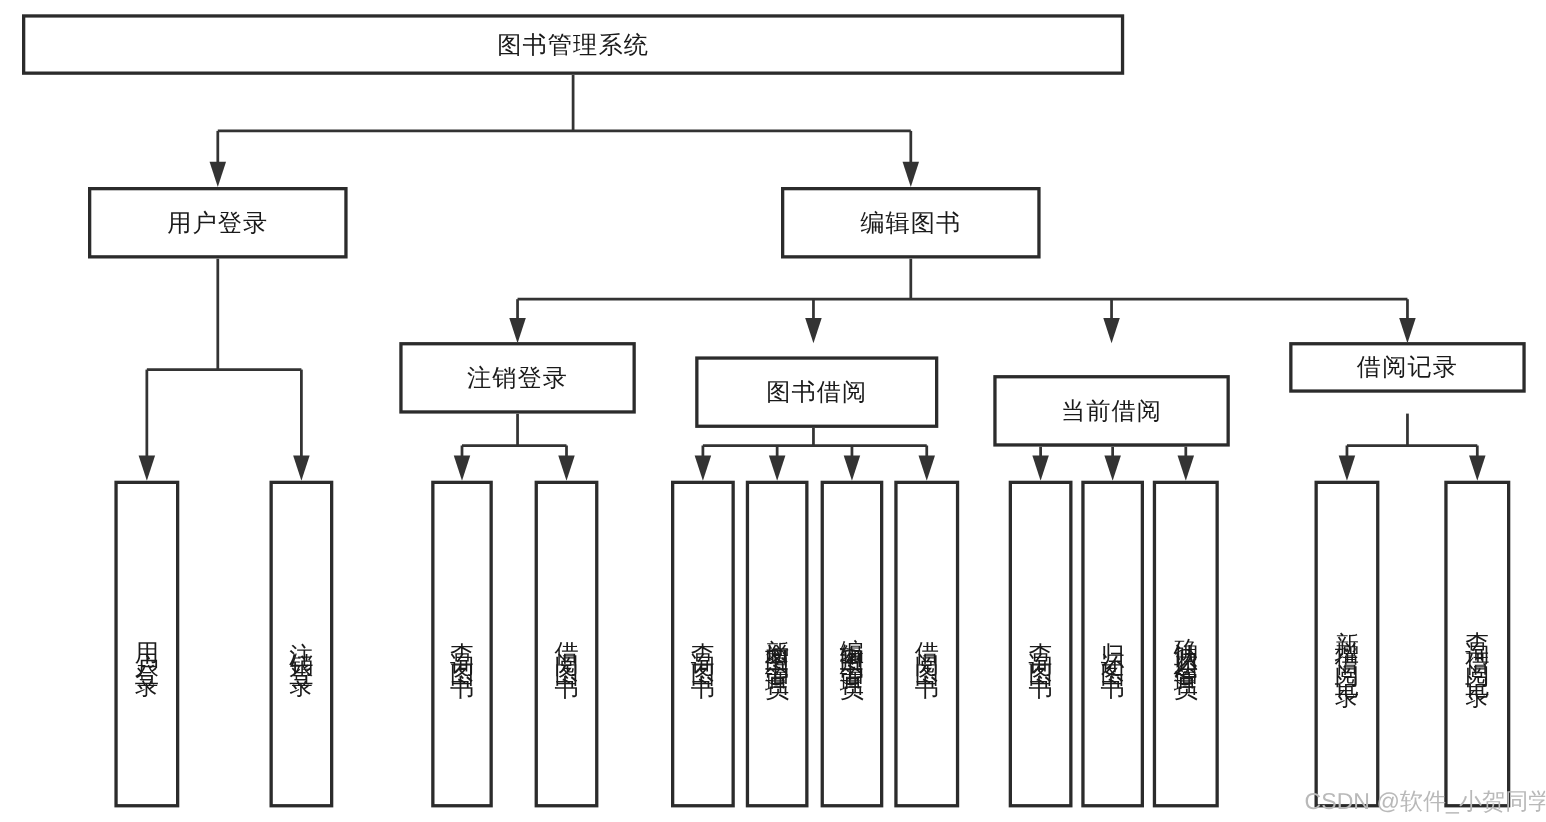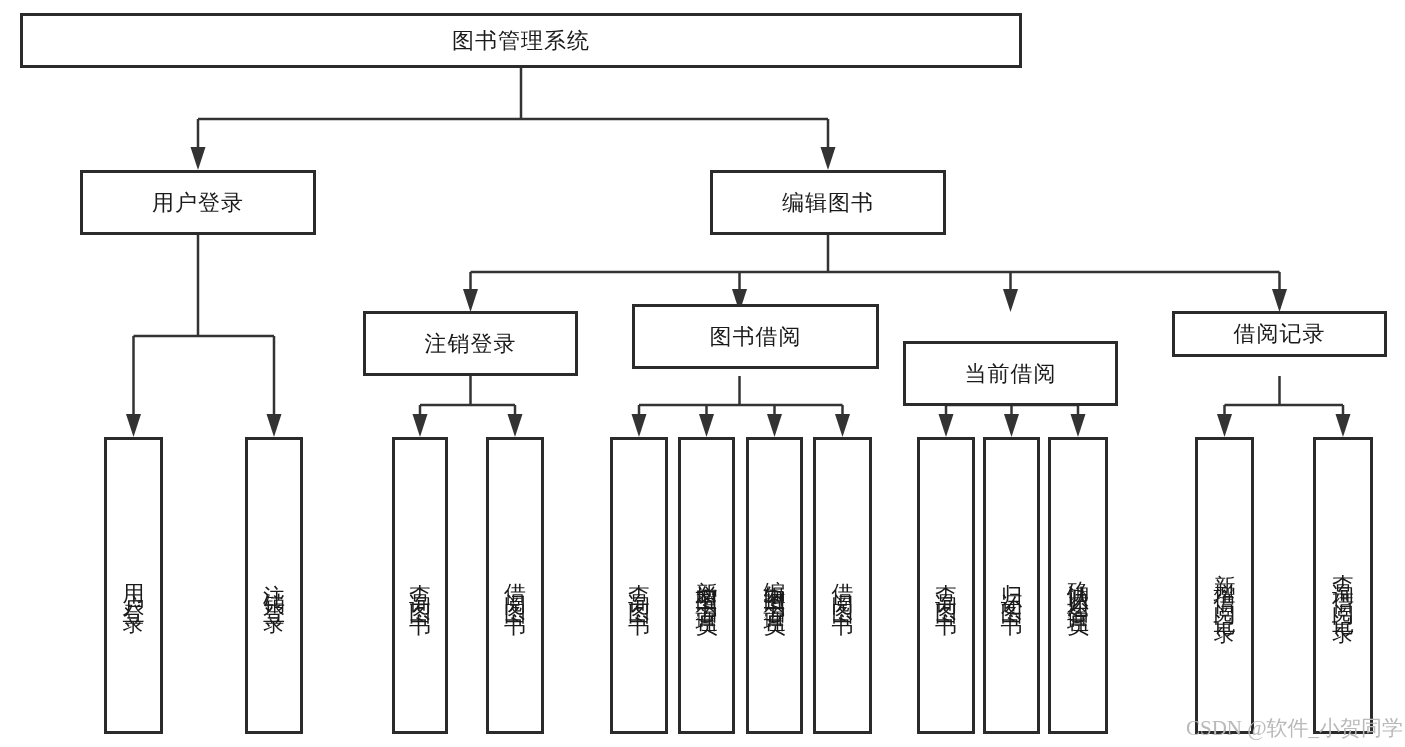--- a/index.html
+++ b/index.html
@@ -1,21 +1,21 @@
 <!DOCTYPE html>
 <html><head>
 <meta charset="utf-8">
 <style>
   html, body { margin: 0; padding: 0; background: #ffffff; }
   .canvas {
     position: relative;
     width: 1405px;
     height: 747px;
     background: #ffffff;
-    font-family: Liberation Serif, serif;
+    font-family: Liberation Sans, sans-serif;
     overflow: hidden;
   }
   .connectors {
     position: absolute;
     left: 0; top: 0;
     width: 1405px; height: 747px;
   }
   .node {
     position: absolute;
     background: #ffffff;
@@ -121,21 +121,21 @@
       <polygon points="1335.5,414 1350.5,414 1343,437"></polygon>
     </g>
   </svg>
 
   <div class="node hbox" style="left:20px; top:13px; width:1002px; height:55px;">图书管理系统</div>
 
   <div class="node hbox" style="left:80px; top:170px; width:236px; height:65px;">用户登录</div>
   <div class="node hbox" style="left:710px; top:170px; width:236px; height:65px;">编辑图书</div>
 
   <div class="node hbox" style="left:363px; top:311px; width:215px; height:65px;">注销登录</div>
-  <div class="node hbox" style="left:632px; top:304px; width:247px; height:65px;">图书借阅</div>
+  <div class="node hbox" style="left:632px; top:324px; width:221px; height:65px;">图书借阅</div>
   <div class="node hbox" style="left:903px; top:311px; width:215px; height:65px;margin-top:30px;">当前借阅</div>
   <div class="node hbox" style="left:1172px; top:311px; width:215px; height:46px;">借阅记录</div>
 
   <div class="node" style="left:104px; top:437px; width:59px; height:297px;">
     <span class="vtext">用户登录</span>
   </div>
   <div class="node" style="left:245px; top:437px; width:58px; height:297px;">
     <span class="vtext">注销登录</span>
   </div>
   <div class="node" style="left:392px; top:437px; width:56px; height:297px;">

